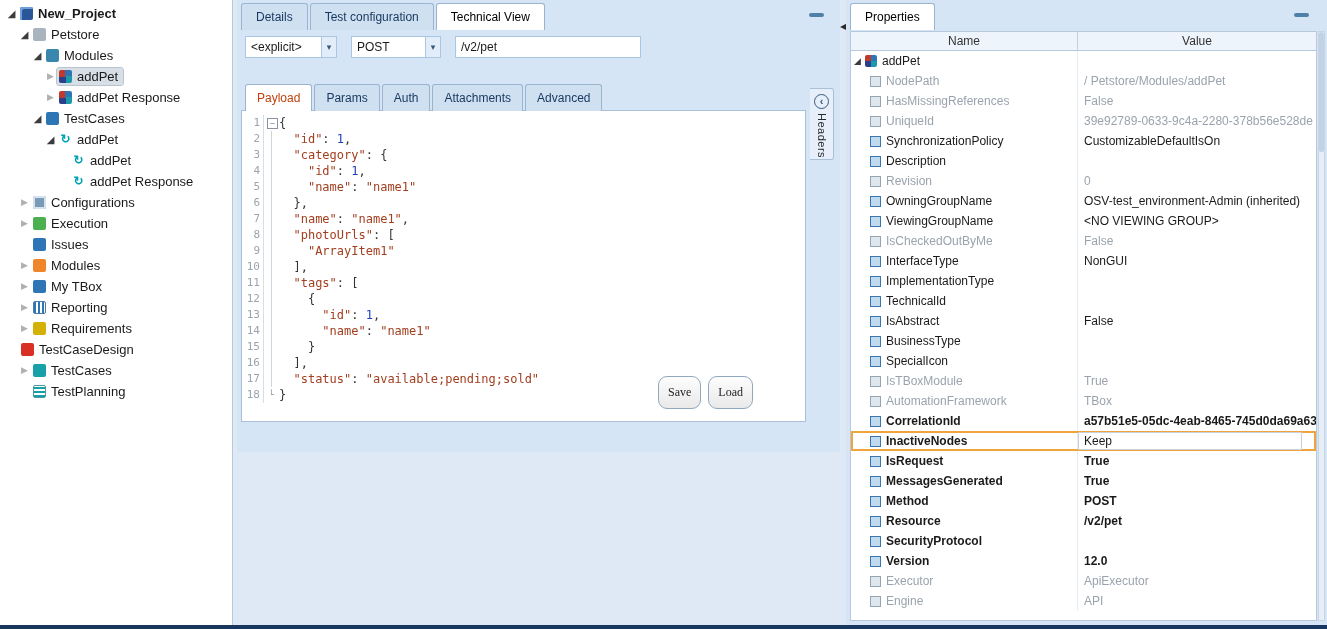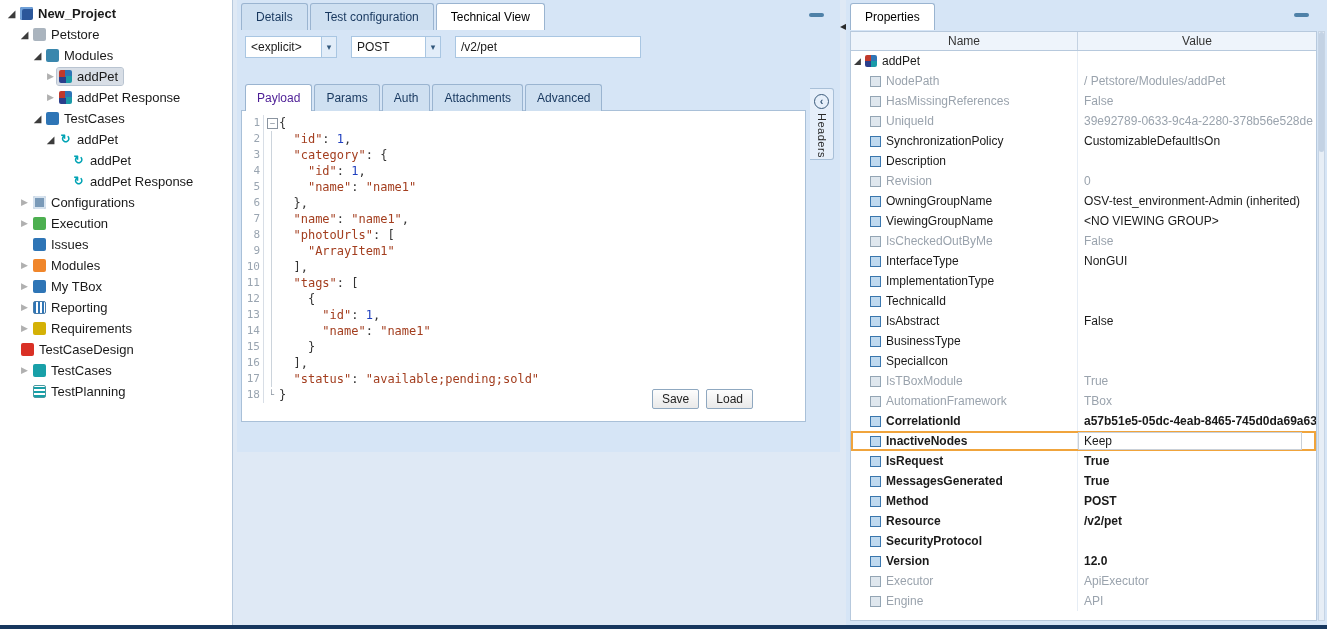--- a/index.html
+++ b/index.html
@@ -45,33 +45,33 @@
   .form{position:absolute;left:8px;top:18px;display:flex;gap:14px}
   .fgroup{display:flex;flex-direction:column;gap:4px}
   .flabel{font-size:12px;color:#222}
   .field{height:22px;background:#fff;border:1px solid #a9c6e2;display:flex;align-items:center;font-size:12px}
   .field .fval{flex:1;padding:0 5px;white-space:nowrap;overflow:hidden}
   .field .dd{width:15px;height:100%;border-left:1px solid #a9c6e2;background:#e2edf9;color:#33587c;font-size:9px;display:flex;align-items:center;justify-content:center}
   .w-conn{width:92px}.w-meth{width:90px}.w-end{width:172px}.w-res{width:186px}
 
   .subtabs{position:absolute;left:8px;top:84px;display:flex;gap:2px;z-index:2}
   .subtab{padding:6px 11px;background:#cfe0f1;border:1px solid #9ab4d0;border-bottom:none;border-radius:3px 3px 0 0;font-size:12px;color:#17375e;cursor:default}
-  .subtab.active{background:#fff;color:#4c1d95}
+  .subtab.active{background:#fff;color:#c2410c}
 
   .editor{position:absolute;left:4px;top:110px;right:34px;bottom:30px;background:#fff;border:1px solid #a9c0d8;z-index:1;padding-top:4px}
   .cline{display:flex;height:16px;line-height:16px;font-family:"DejaVu Sans Mono",monospace;font-size:12px}
   .lnum{width:22px;flex:0 0 22px;text-align:right;color:#9aa5b1;padding-right:3px;border-right:1px solid #d8dee6;font-size:11px}
   .fold{width:15px;flex:0 0 15px;text-align:center;color:#8a94a0;font-size:9px;position:relative}
   .fold.box::before{content:"−";position:absolute;left:3px;top:3px;width:9px;height:9px;line-height:8px;border:1px solid #8a94a0;background:#fff;font-size:9px}
   .fold.guide{background:linear-gradient(#ccd4dc,#ccd4dc) 7px 0/1px 100% no-repeat}
   .code{white-space:pre;color:#333}
   .str{color:#a33e1f}
   .num{color:#1f3fbf}
   .btns{position:absolute;right:52px;bottom:12px;display:flex;gap:7px}
-  .btns button{font-family:Liberation Sans, sans-serif;font-size:12px;padding:2px 9px;background:linear-gradient(#fdfdfd,#e9e9e9);border:1px solid #8fa8c0;border-radius:2px;color:#222;cursor:default}
+  .btns button{font-family:Liberation Serif, serif;font-size:12px;padding:8px 9px;background:linear-gradient(#fdfdfd,#e9e9e9);border:1px solid #8fa8c0;border-radius:9px;color:#222;cursor:default}
 
   .headers-tab{position:absolute;right:6px;top:88px;width:24px;height:72px;background:#e6effa;border:1px solid #a9c0d8;border-left:none;border-radius:0 3px 3px 0;display:flex;flex-direction:column;align-items:center;padding-top:5px;gap:4px}
   .circle{width:15px;height:15px;flex:0 0 15px;border:1.5px solid #3a5a7a;border-radius:50%;font-size:11px;line-height:12px;text-align:center;color:#3a5a7a;font-weight:bold}
   .vtext{writing-mode:vertical-rl;font-size:11px;color:#2a2a2a;letter-spacing:.5px}
 
   
   .props{position:absolute;left:846px;top:0;width:481px;height:625px;background:#d6e5f6}
   .props .tabs{left:4px}
   .props .dash{right:18px}
   .grid-header{position:absolute;left:4px;top:31px;right:10px;height:20px;background:#eef4fb;border:1px solid #b7c9dd;display:flex;font-size:12px;color:#333}

